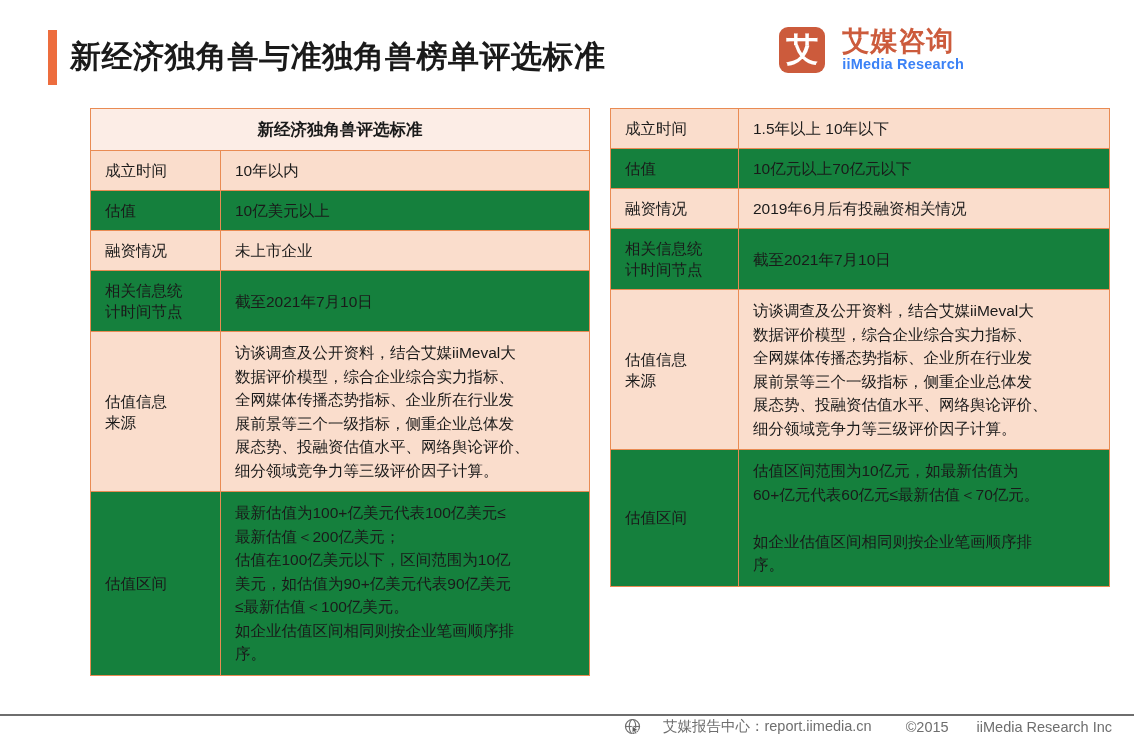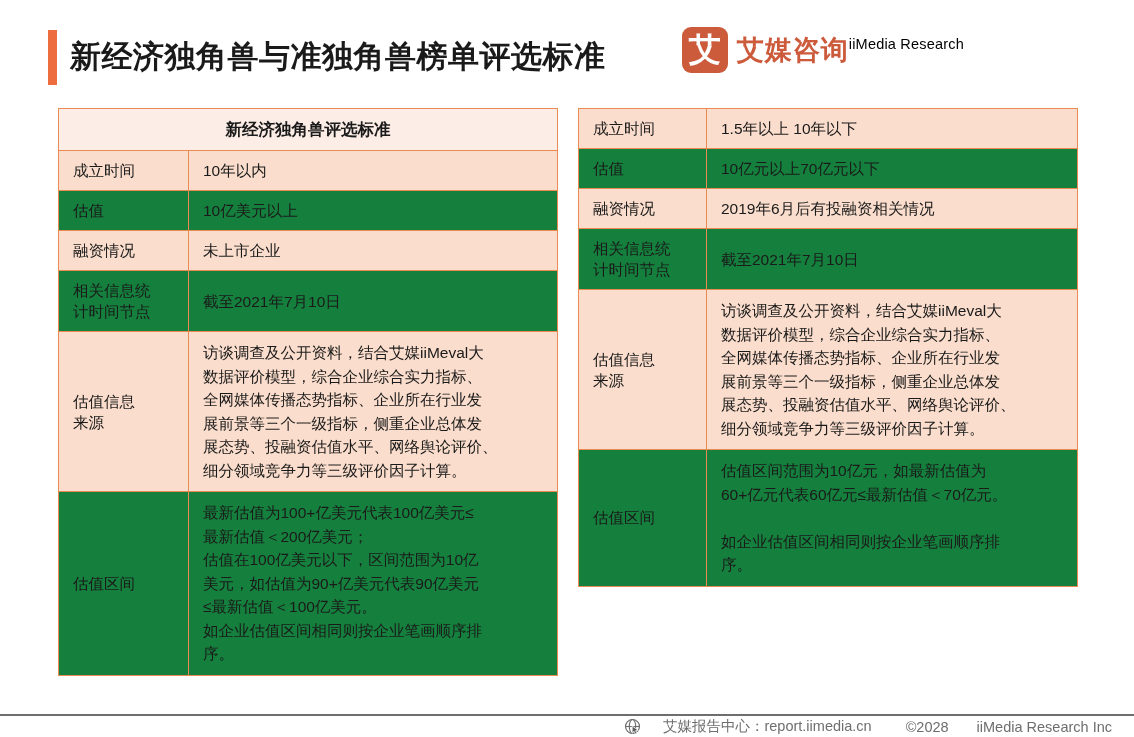--- a/index.html
+++ b/index.html
@@ -64,49 +64,50 @@
     background: #CC5B3C;
     display: flex;
     align-items: center;
     justify-content: center;
     color: #ffffff;
     font-size: 32px;
     font-weight: bold;
     line-height: 1;
     padding-bottom: 2px;
   }
-  .logo-text { display: flex; flex-direction: row; justify-content: center; }
+  .logo-text { display: flex; flex-direction: column; justify-content: center; margin-left: 8px; }
   .logo-cn {
     font-size: 27px;
     font-weight: bold;
     color: #CC5B3C;
     letter-spacing: 1px;
     line-height: 29px;
   }
   .logo-en {
     font-size: 14.5px;
-    font-weight: normal;
-    color: #000000;
+    font-weight: bold;
+    color: #3b82f6;
     letter-spacing: 0.2px;
     line-height: 17px;
   }
 
   
   .tables {
     position: absolute;
     left: 0;
     top: 108px;
     width: 1134px;
     height: 592px;
   }
 
   .tbl {
     position: absolute;
     border-collapse: collapse;
     table-layout: fixed;
+    margin-left: 32px;
   }
   .tbl.left  { left: 58px;  width: 499px; }
   .tbl.right { left: 578px; width: 499px; }
 
   .tbl td, .tbl th {
     border: 1px solid #E98B53;
     padding: 9px 14px;
     vertical-align: middle;
     font-size: 15.5px;
     color: #1a1a1a;
@@ -294,17 +295,17 @@
   <div class="footer">
     <span class="globe-icon">
       <svg width="17" height="17" viewBox="0 0 17 17" aria-hidden="true">
         <circle cx="8.5" cy="8.5" r="7" fill="none" stroke="#6E6E6E" stroke-width="1.2"></circle>
         <ellipse cx="8.5" cy="8.5" rx="3.2" ry="7" fill="none" stroke="#6E6E6E" stroke-width="1.1"></ellipse>
         <line x1="1.5" y1="8.5" x2="15.5" y2="8.5" stroke="#6E6E6E" stroke-width="1.1"></line>
         <path d="M8.2 8.0 L8.2 15.2 L10.1 13.3 L11.4 16.0 L12.9 15.2 L11.6 12.7 L14.2 12.3 Z" fill="#5a5a5a" stroke="#ffffff" stroke-width="0.7"></path>
       </svg>
     </span>
     <span class="footer-site">艾媒报告中心：report.iimedia.cn</span>
-    <span class="footer-copy">©2028</span>
+    <span class="footer-copy">©2015</span>
     <span class="footer-org">iiMedia Research  Inc</span>
   </div>
 
 </div>
 
 </body></html>

